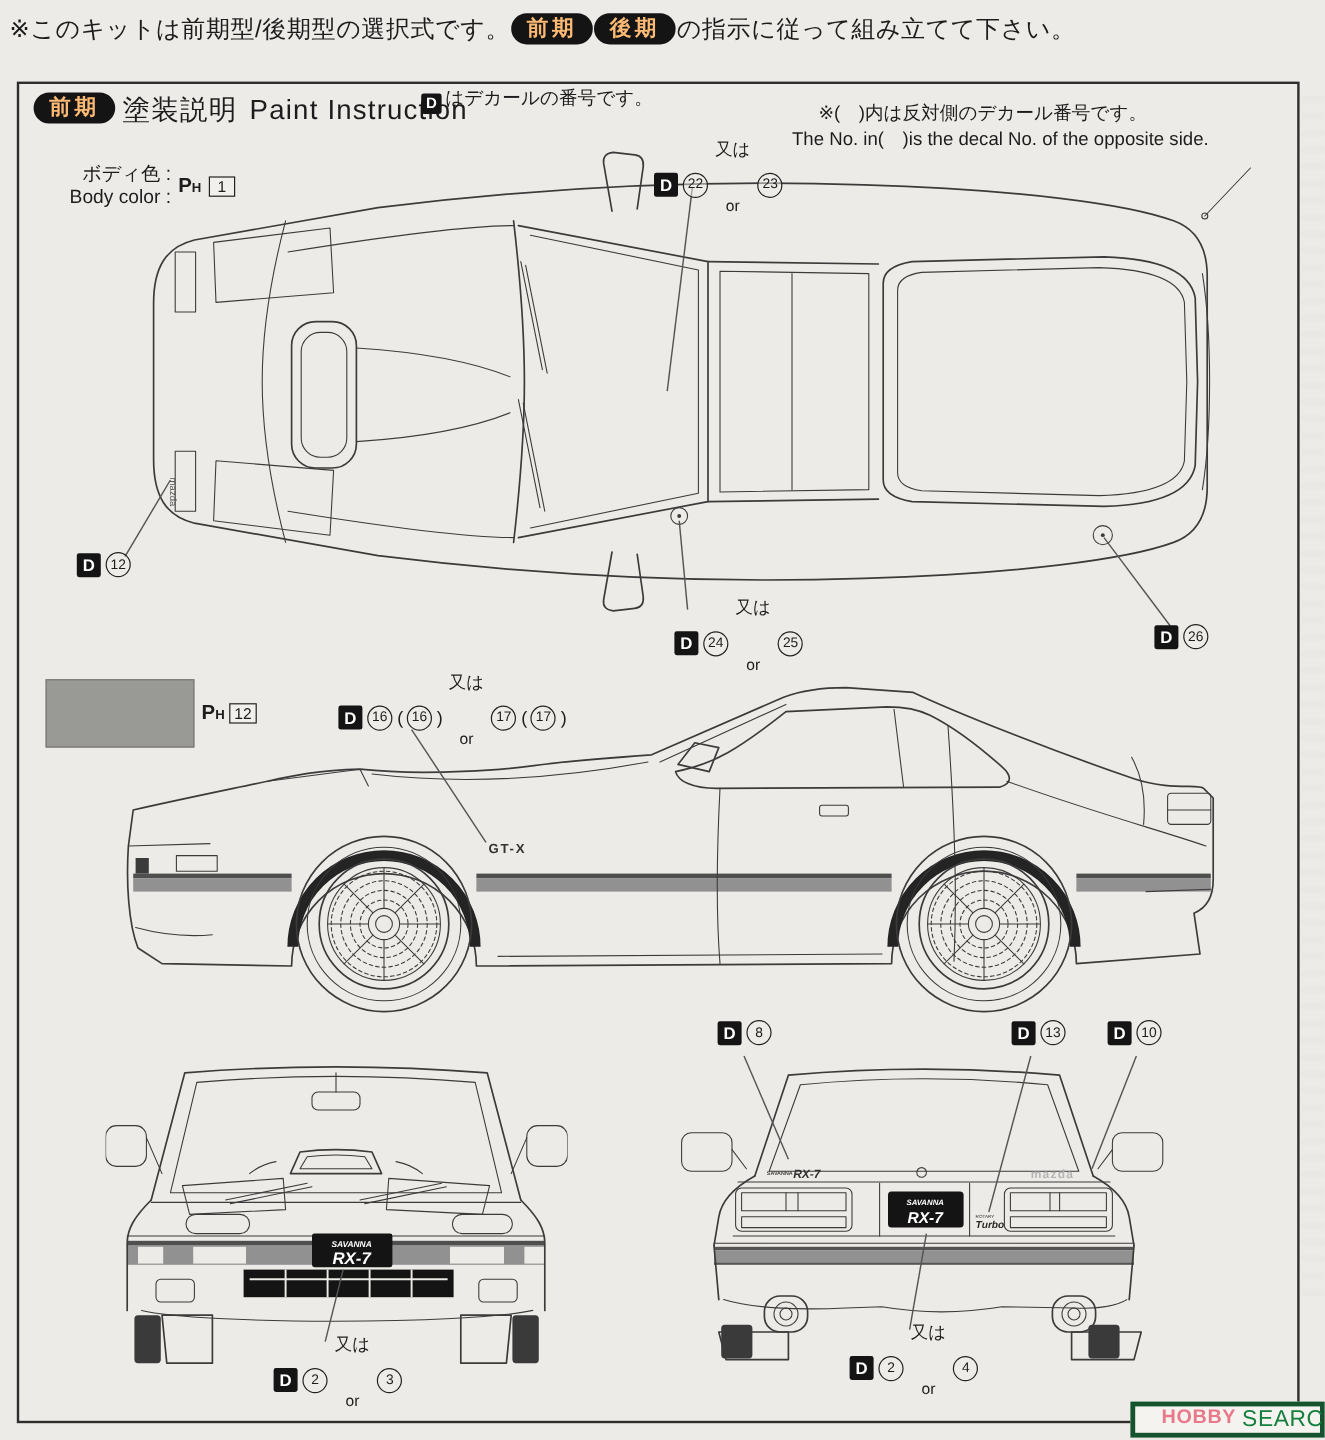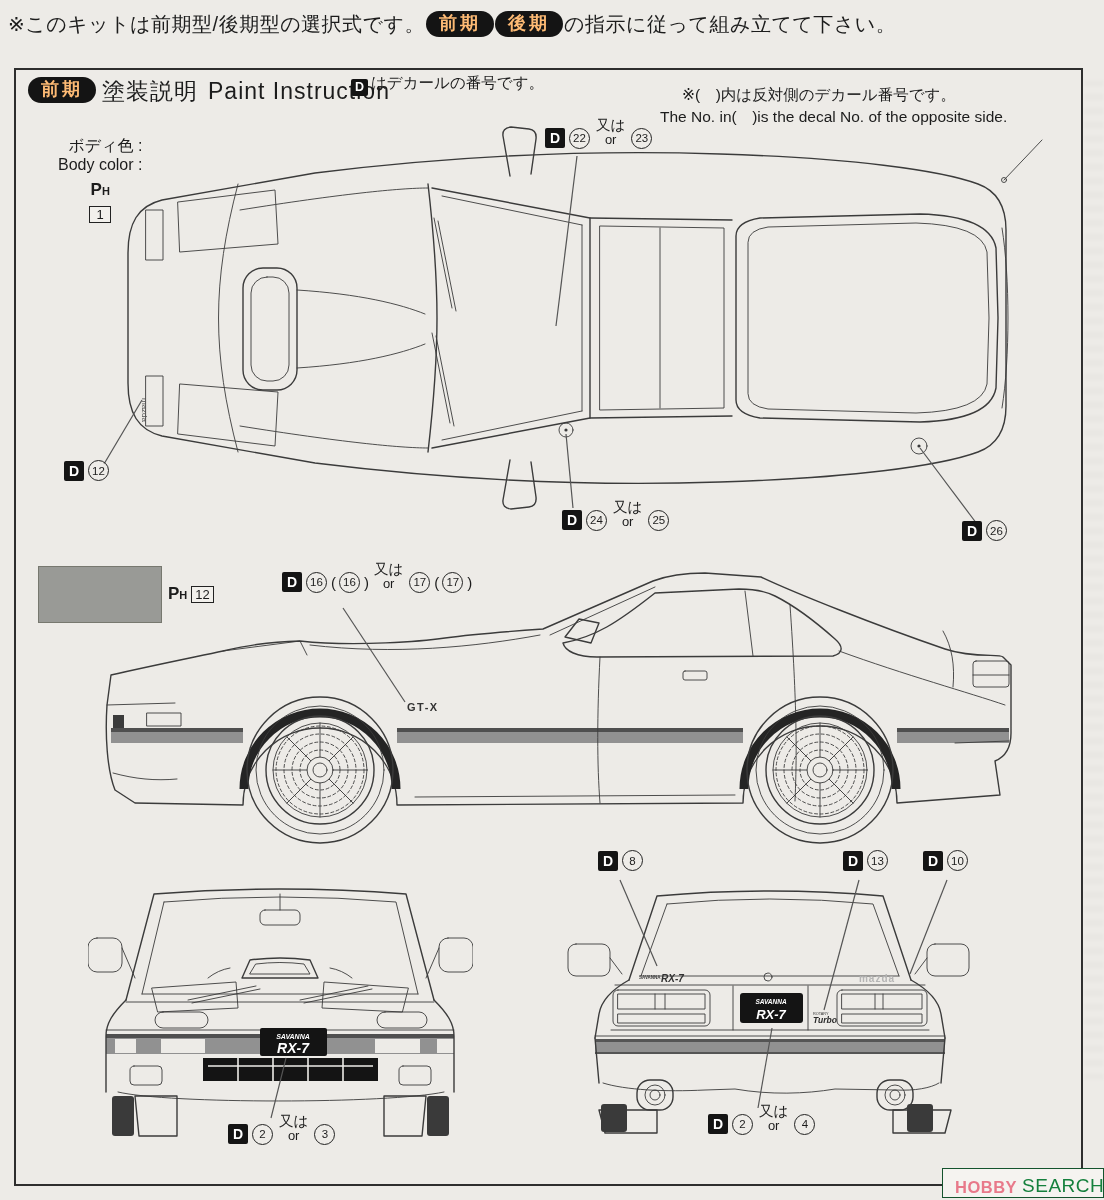--- a/index.html
+++ b/index.html
@@ -13,43 +13,43 @@
   .hdr-badge{left:28px;top:77px;}
   .title{left:102px;top:76px;font-size:23px;letter-spacing:1px;display:flex;gap:10px;align-items:baseline;}
   .note{font-size:15.5px;line-height:1.45;}
   .dnote{left:348px;top:72px;}
   .oppnote{left:660px;top:84px;}
   .oppnote .l1{padding-left:22px;}
   .dbox{display:inline-flex;align-items:center;justify-content:center;background:#141414;color:#fff;
         font-weight:bold;border-radius:2px;width:20px;height:20px;font-size:14px;vertical-align:-3px;}
   .dbox.sm{width:17px;height:17px;font-size:12.5px;margin:0 3px;}
   
-  .bodycolor{left:58px;top:136px;display:flex;align-items:center;gap:6px;font-size:16px;flex-direction:column;}
+  .bodycolor{left:58px;top:136px;display:flex;align-items:center;gap:6px;font-size:16px;}
   .bc-lines{text-align:right;line-height:1.2;}
   .pcode{font-weight:bold;font-size:17px;}
   .pcode .sub{font-size:11px;}
   .nbox{display:inline-block;border:1.4px solid #222;min-width:14px;text-align:center;font-size:13px;
         padding:0 3px;background:#f2f0ec;vertical-align:1px;}
   .swatch{left:38px;top:566px;width:122px;height:55px;background:#999a96;border:1px solid #77786f;}
   .swatch-label{left:168px;top:584px;font-size:16px;display:flex;align-items:center;gap:4px;}
   
   .callout{display:flex;align-items:center;gap:4px;font-size:15px;white-space:nowrap;}
   .circ{display:inline-flex;align-items:center;justify-content:center;width:21px;height:21px;
         border:1.6px solid #222;border-radius:50%;font-size:11.5px;box-sizing:border-box;background:rgba(240,238,234,.5);}
   .orstack{display:inline-flex;flex-direction:column;align-items:center;line-height:1.05;position:relative;top:-6px;margin:0 2px;}
   .orstack .jp{font-size:14.5px;}
-  .orstack .en{font-size:13px;}
+  .orstack .en{font-size:13px;margin-top:32px;}
   .paren{font-size:15px;letter-spacing:-1px;}
   
   svg .ln{fill:none;stroke:#3b3b3b;stroke-width:1.4;stroke-linejoin:round;stroke-linecap:round;}
   svg .thin{stroke-width:.9;}
   svg text{font-family:"Liberation Sans","DejaVu Sans",sans-serif;}
   
-  .watermark{right:0;bottom:2px;width:162px;height:30px;background:#f5f3f0;border:1px solid #14532d;
-             display:flex;align-items:flex-end;gap:5px;padding:0 7px;box-sizing:border-box;}
+  .watermark{right:0;bottom:2px;width:162px;height:30px;background:#f5f3f0;border:4px solid #14532d;
+             display:flex;align-items:flex-start;gap:5px;padding:0 17px;box-sizing:border-box;}
   .wm-hobby{color:#e8798a;font-weight:bold;font-size:16.5px;letter-spacing:.5px;}
   .wm-search{color:#15803d;font-size:19px;letter-spacing:.5px;}
   
   .bleed{right:0;top:80px;width:20px;height:1000px;opacity:.25;filter:blur(1px);
          background:repeating-linear-gradient(#e0ded9 0 6px,#edebe7 6px 14px);}
 </style>
 </head>
 <body>
 
 <div class="abs notice">

